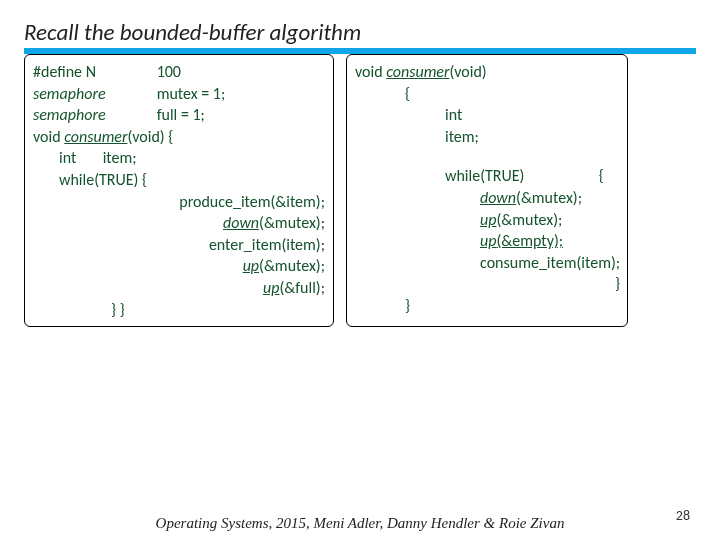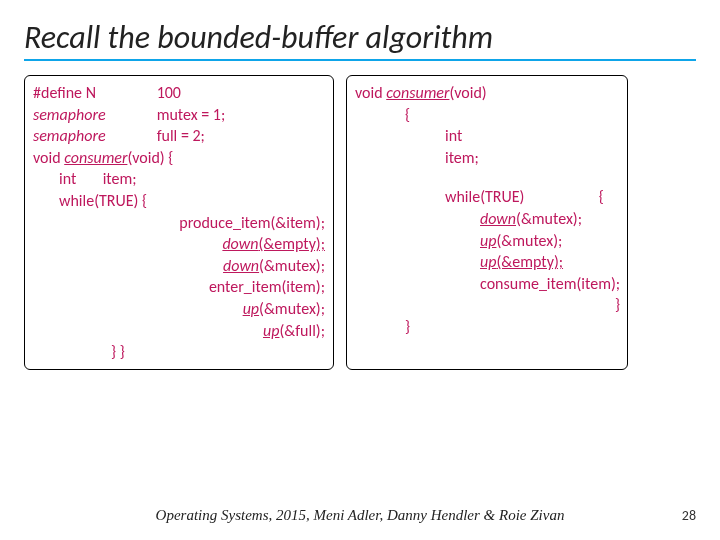--- a/index.html
+++ b/index.html
@@ -6,59 +6,58 @@
   body {
     width: 720px;
     height: 540px;
     background: #fff;
     font-family: Calibri, Arial, sans-serif;
     position: relative;
     padding: 18px 24px 0 24px;
   }
   .title {
     font-style: italic;
-    font-size: 32px;
+    font-size: 23px;
     color: #222;
-    border-bottom: 2px solid #0ea5e9;
+    border-bottom: 6px solid #0ea5e9;
     padding-bottom: 2px;
-    margin-bottom: 14px;
   }
   .boxes {
     display: flex;
     gap: 12px;
   }
   .codebox {
     border: 1px solid #000;
     border-radius: 6px;
     padding: 6px 8px 6px 8px;
     font-size: 16px;
-    color: #be185d;
+    color: #14532d;
     line-height: 1.35;
     font-family: Calibri, Arial, sans-serif;
   }
   .leftbox  { width: 310px; }
   .rightbox { width: 282px; }
   .u { text-decoration: underline; }
   .i { font-style: italic; }
   .tabcol { display:inline-block; width: 120px; vertical-align: top; }
   .footer {
     position: absolute;
-    bottom: 16px;
+    bottom: 8px;
     left: 0;
     width: 720px;
     text-align: center;
     font-style: italic;
     font-family: Georgia, 'Times New Roman', serif;
     font-size: 15px;
     color: #222;
   }
   .pagenum {
     position: absolute;
     bottom: 16px;
-    right: 24px;
+    right: 30px;
     font-size: 14px;
     color: #333;
   }
   .ml1 { padding-left: 26px; }
   .ml2 { padding-left: 52px; text-align: right; }
   .ml3 { padding-left: 78px; }
   .mlR1 { padding-left: 50px; }
   .mlR2 { padding-left: 90px; }
   .mlR3 { padding-left: 125px; }
 </style>
@@ -73,34 +72,31 @@
     <div>
       <span class="tabcol">#define   N</span>
       <span>100</span>
     </div>
     <div>
       <span class="tabcol i">semaphore</span>
       <span>mutex = 1;</span>
     </div>
     <div>
       <span class="tabcol i">semaphore</span>
-      <span>full = 2;</span>
+      <span>full = 1;</span>
     </div>
     <div>
       <span>void </span><span class="u i">consumer</span><span>(void) {</span>
     </div>
     <div class="ml1">
       <span style="display:inline-block;width:40px">int</span>
       <span>item;</span>
     </div>
     <div class="ml1">while(TRUE) {</div>
     <div class="ml2">produce_item(&amp;item);</div>
-    <div class="ml2">
-      <span class="u i">down</span><span class="u">(&amp;empty);</span>
-    </div>
     <div class="ml2">
       <span class="u i">down</span><span>(&amp;mutex);</span>
     </div>
     <div class="ml2">enter_item(item);</div>
     <div class="ml2">
       <span class="u i">up</span><span>(&amp;mutex);</span>
     </div>
     <div class="ml2">
       <span class="u i">up</span><span>(&amp;full);</span>
     </div>

